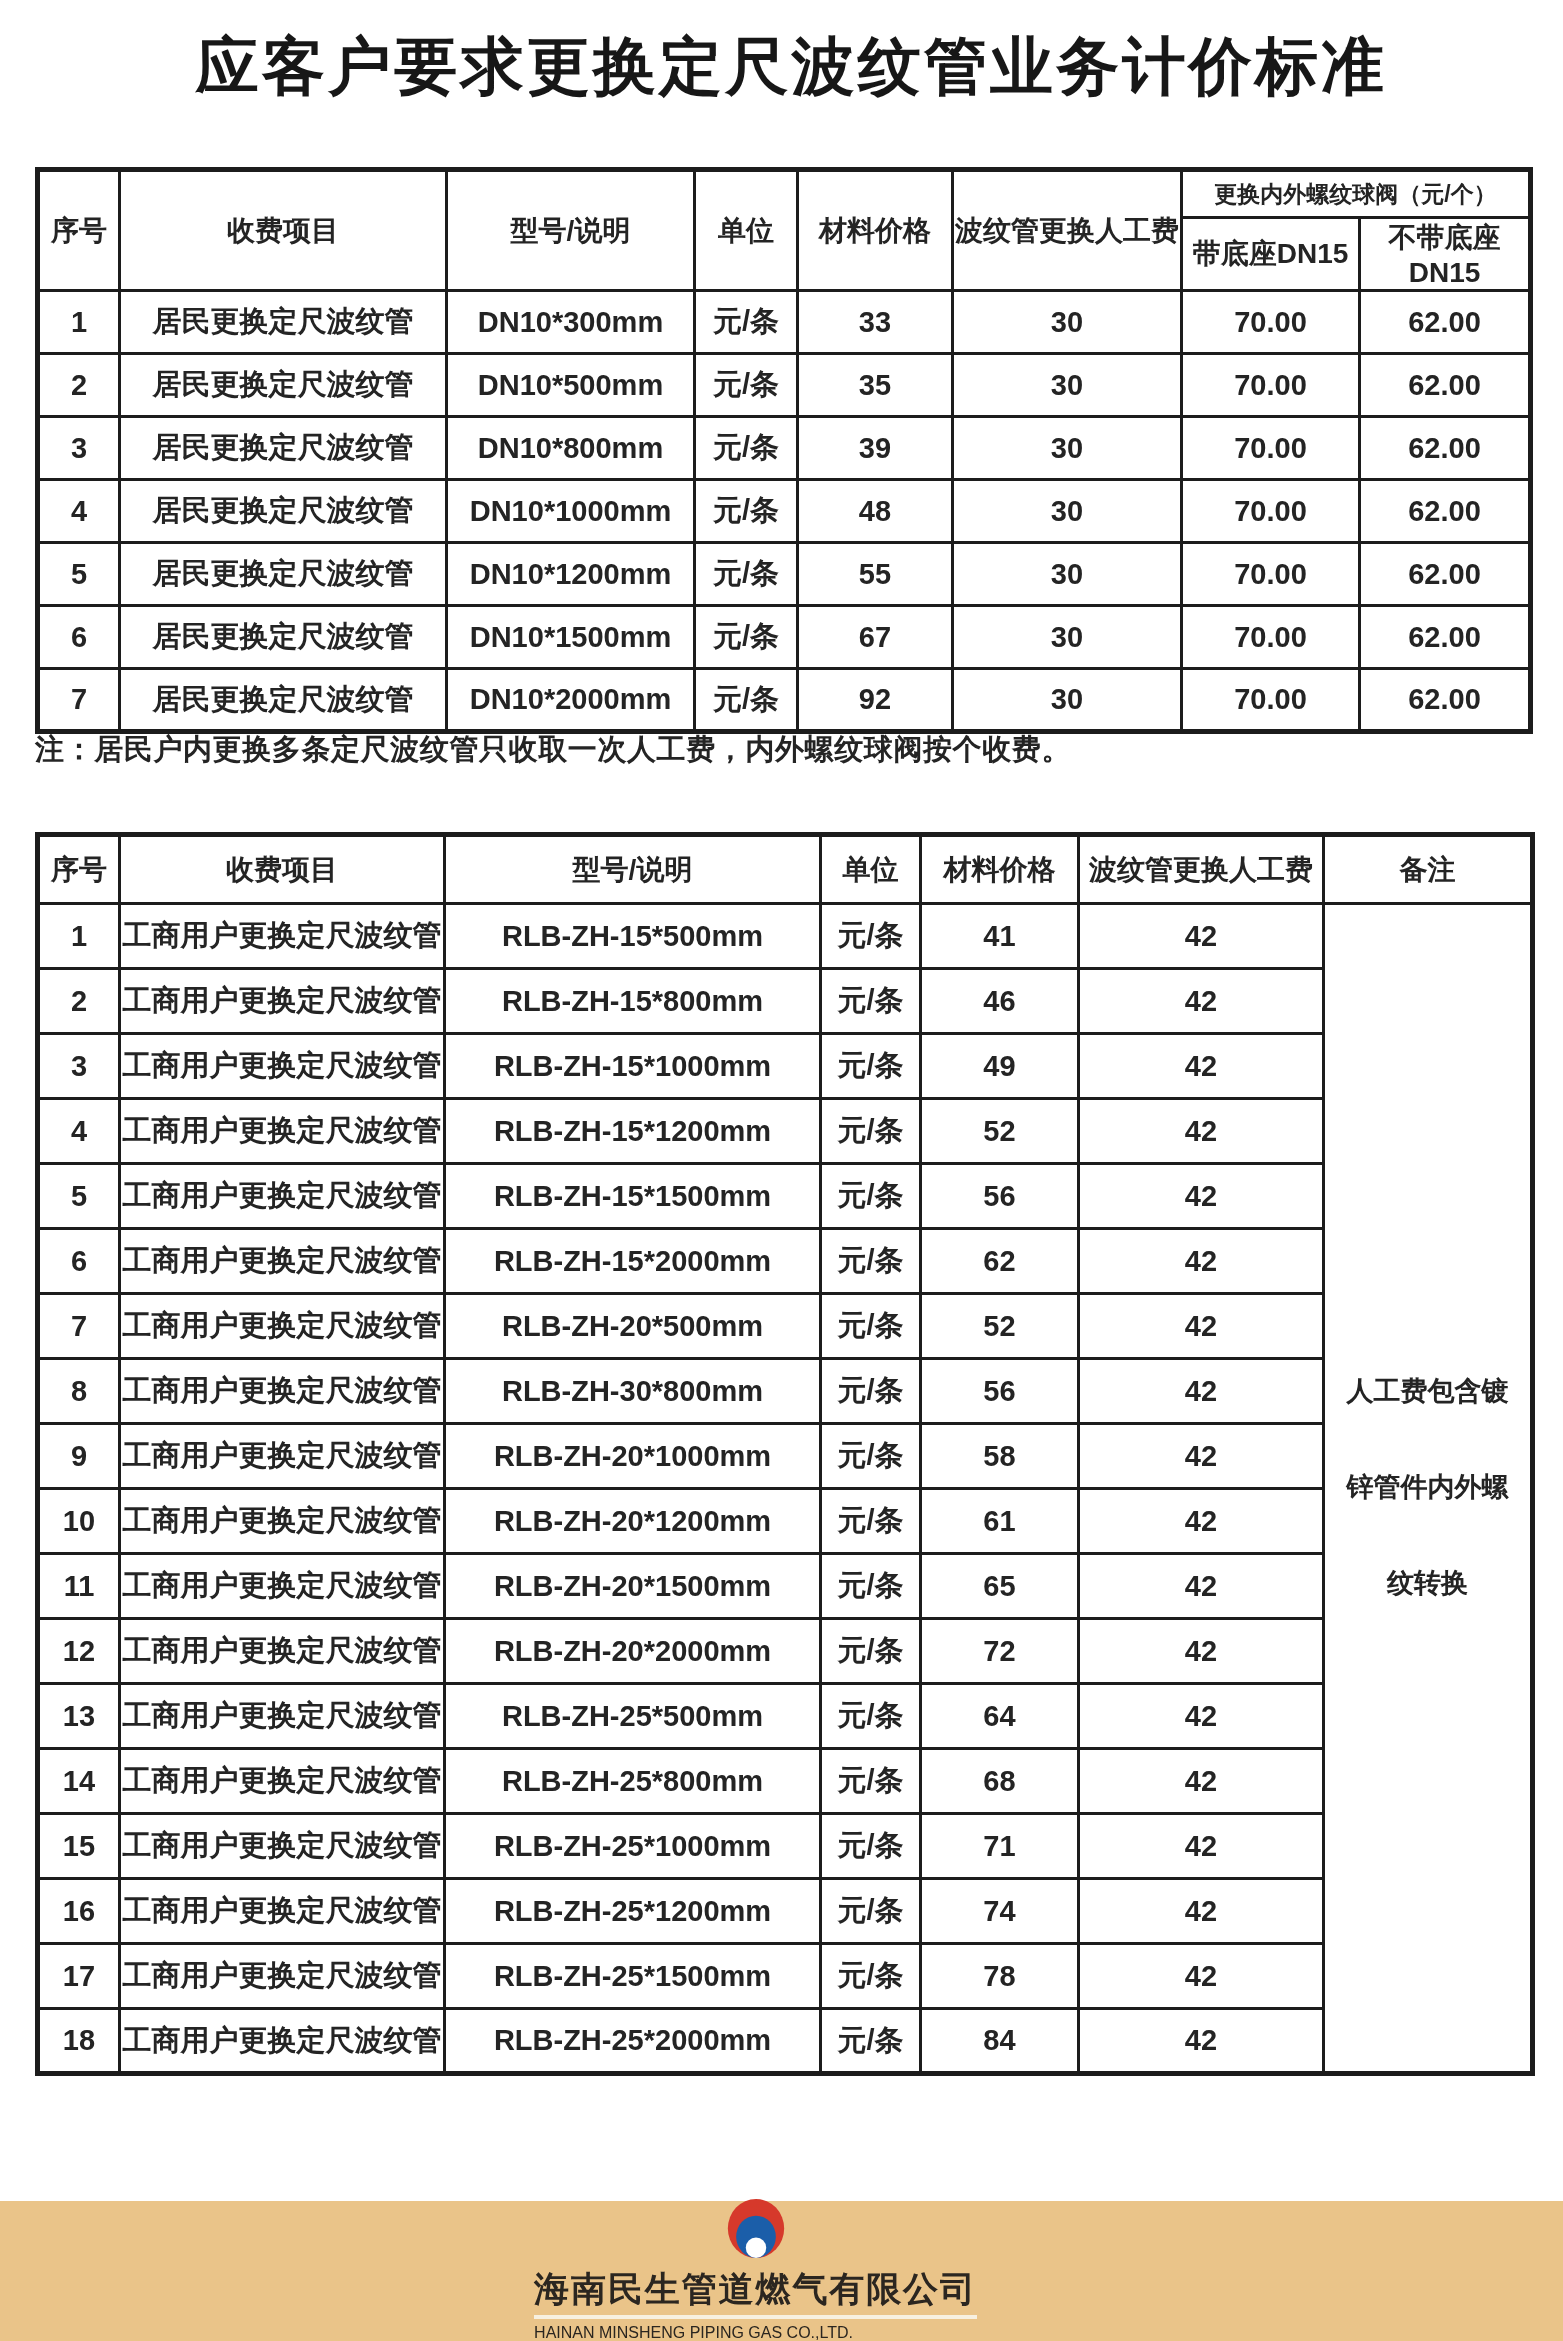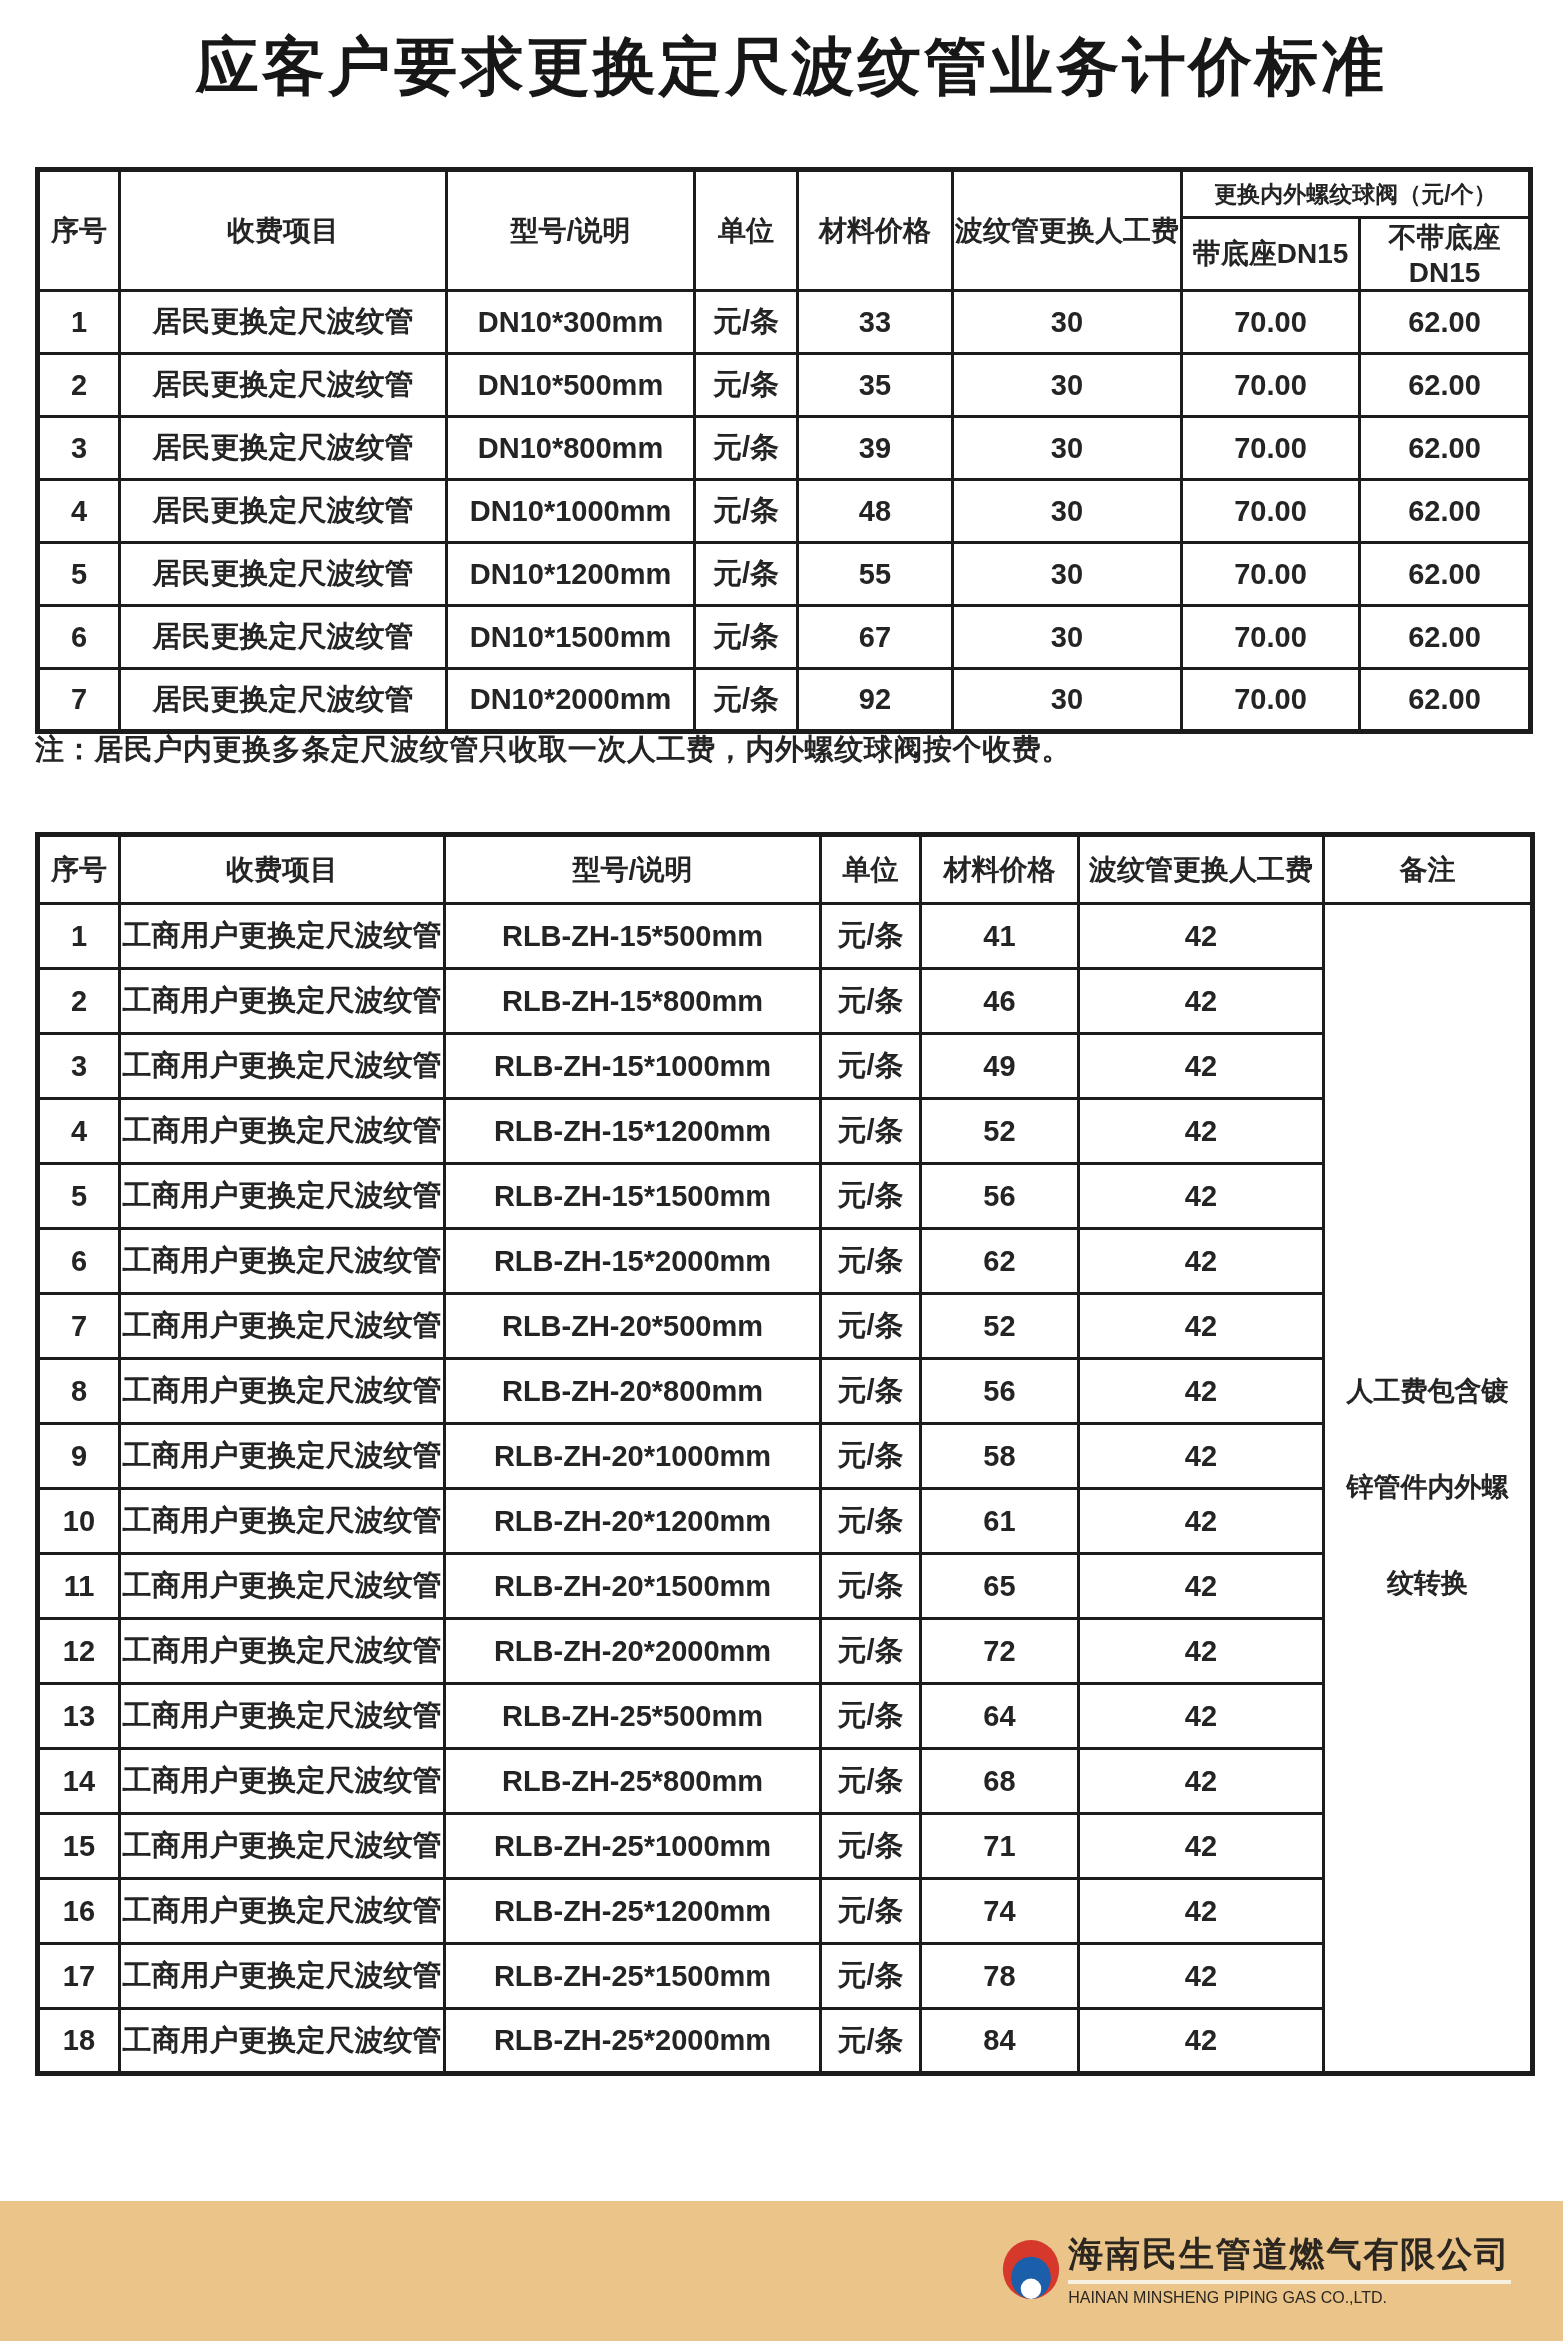--- a/index.html
+++ b/index.html
@@ -46,21 +46,21 @@
   .note{
     position:absolute;left:35px;margin:0;
     font-size:29px;font-weight:700;color:#242424;letter-spacing:0.6px;
   }
   .note-1{top:730px;}
   .note-2{top:2080px;}
   .footer{
     position:absolute;left:0;top:2201px;width:1563px;height:141px;
     background:#eac489;
     display:flex;align-items:center;justify-content:flex-end;
-    padding-right:52px;box-sizing:border-box;gap:8px;
+    padding-right:52px;box-sizing:border-box;gap:8px;flex-direction:column;
   }
   .logo{flex:0 0 auto;display:block;}
   .brand{display:flex;flex-direction:column;align-items:flex-start;}
   .brand-cn{
     font-family:"Liberation Serif","DejaVu Serif",serif;
     font-size:35px;font-weight:600;color:#2b2620;letter-spacing:1.9px;
     white-space:nowrap;line-height:1.1;
   }
   .brand-line{height:3.8px;width:100%;background:#f7f0e0;margin:5px 0 5.7px;}
   .brand-en{
@@ -260,21 +260,21 @@
         <td>工商用户更换定尺波纹管</td>
         <td>RLB-ZH-20*500mm</td>
         <td>元/条</td>
         <td>52</td>
         <td>42</td>
 
       </tr>
         <tr>
         <td>8</td>
         <td>工商用户更换定尺波纹管</td>
-        <td>RLB-ZH-20*800mm</td>
+        <td>RLB-ZH-30*800mm</td>
         <td>元/条</td>
         <td>56</td>
         <td>42</td>
 
       </tr>
         <tr>
         <td>9</td>
         <td>工商用户更换定尺波纹管</td>
         <td>RLB-ZH-20*1000mm</td>
         <td>元/条</td>

